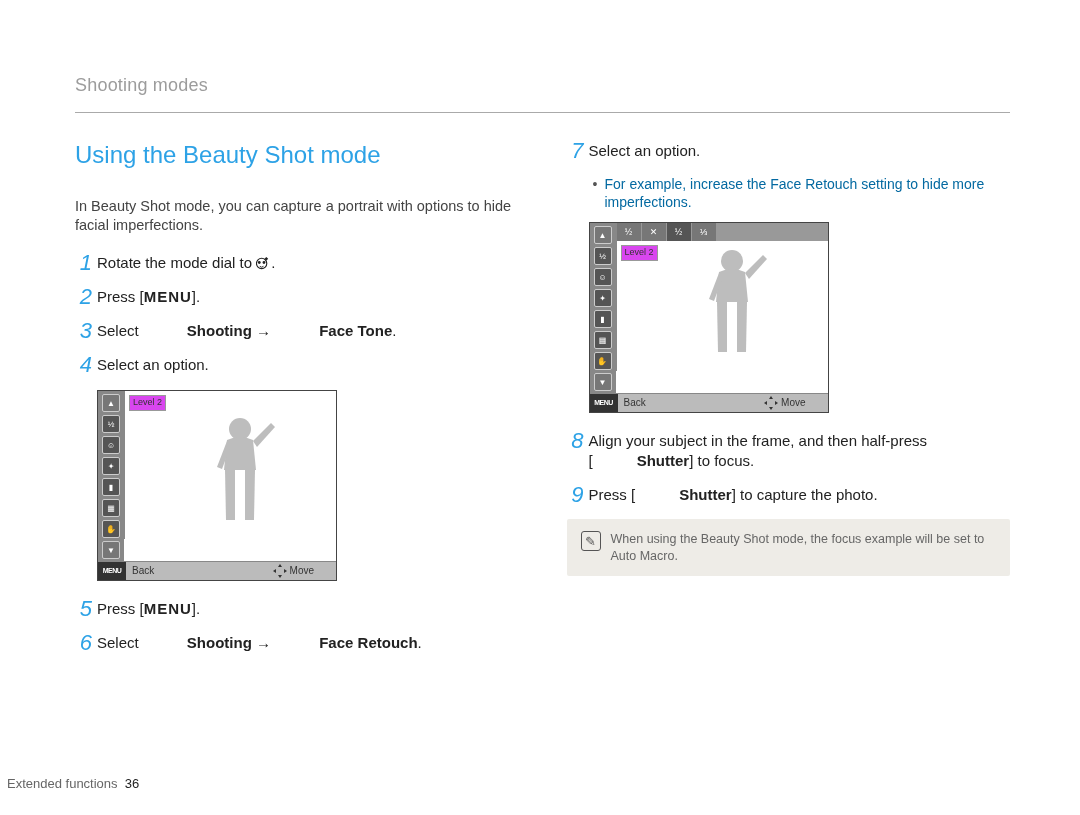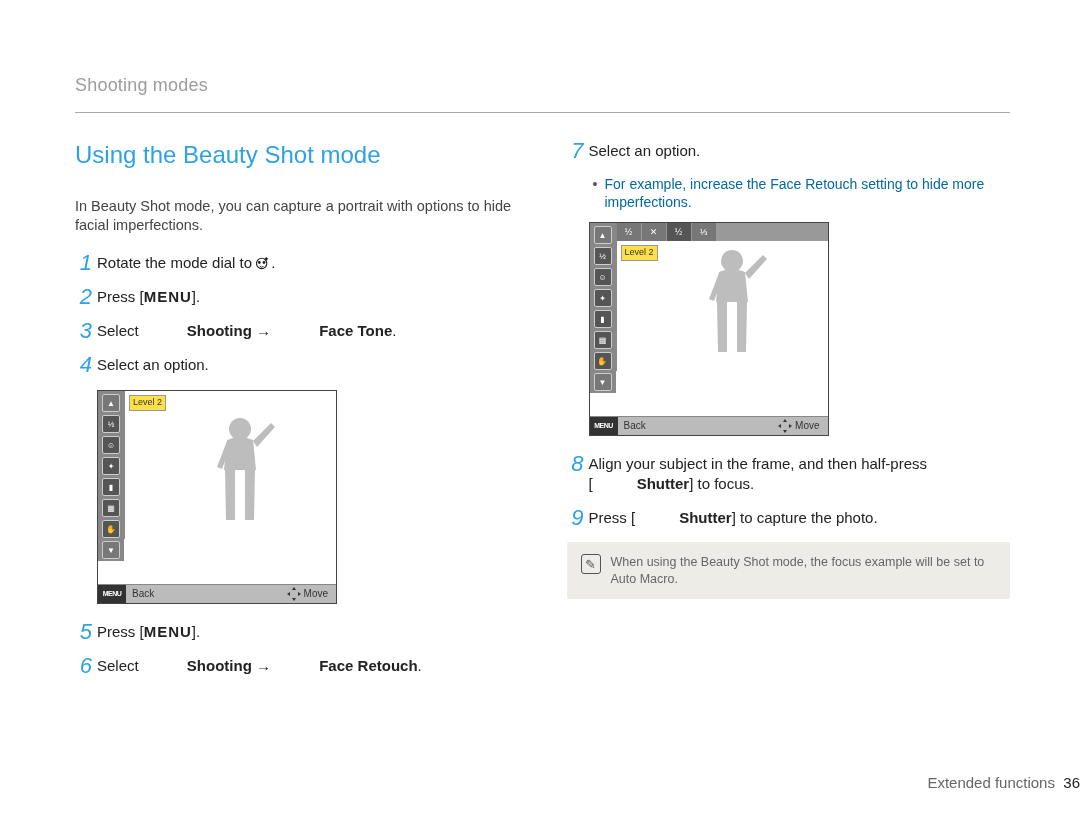--- a/index.html
+++ b/index.html
@@ -127,21 +127,21 @@
     background: #fff;
     position: relative;
     height: 148px;
     overflow: hidden;
     border-left: 1px solid #888;
   }
   .cam-view .level-bar {
     position: absolute;
     left: 4px; top: 4px;
     height: 12px;
-    background: #fde047;
+    background: #d946ef;
     color: #333;
     font-size: 9px;
     padding: 1px 3px;
     border: 1px solid #999;
   }
   .cam-view .tabs {
     position: absolute;
     left: 0; top: 0;
     height: 18px;
     background: #999;
@@ -162,42 +162,41 @@
     width: 70px; height: 120px;
   }
   .cam-bottom {
     height: 18px;
     background: #bbb;
     display: flex;
     align-items: center;
     font-size: 10px;
     color: #333;
     border-top: 1px solid #888;
-    margin-top: 23px;
   }
   .cam-bottom .menu-btn {
     width: 28px;
     background: #333;
     color: #fff;
     font-size: 7px;
     height: 100%;
     display: flex;
     align-items: center;
     justify-content: center;
     letter-spacing: -0.5px;
     font-weight: bold;
   }
   .cam-bottom .lbl1 { padding: 0 6px; flex: 1; }
   .cam-bottom .move-ic {
     width: 14px; height: 14px;
     display: inline-block;
     color: #333;
     margin-right: 3px;
   }
-  .cam-bottom .lbl2 { padding-right: 8px; }
+  .cam-bottom .lbl2 { padding-right: 22px; }
   .note-box {
     display: flex;
     background: #eeece7;
     padding: 12px 14px;
     margin-top: 14px;
     border-radius: 2px;
     align-items: flex-start;
   }
   .note-box .note-icon {
     width: 18px; height: 18px;
@@ -210,23 +209,23 @@
     margin-right: 10px;
   }
   .note-box .note-text {
     font-size: 12.5px;
     color: #666;
     line-height: 1.3;
   }
   .footer {
     position: absolute;
     bottom: 24px;
-    left: 0; right: 0;
-    text-align: right;
-    font-size: 15px;
+    left: 7px; right: 0;
+    text-align: left;
+    font-size: 13px;
     color: #666;
   }
   .footer .pn { color: #222; }
   .dial-icon {
     display: inline-block;
     width: 15px; height: 15px;
     vertical-align: -2px;
   }
 </style>
 </head>

